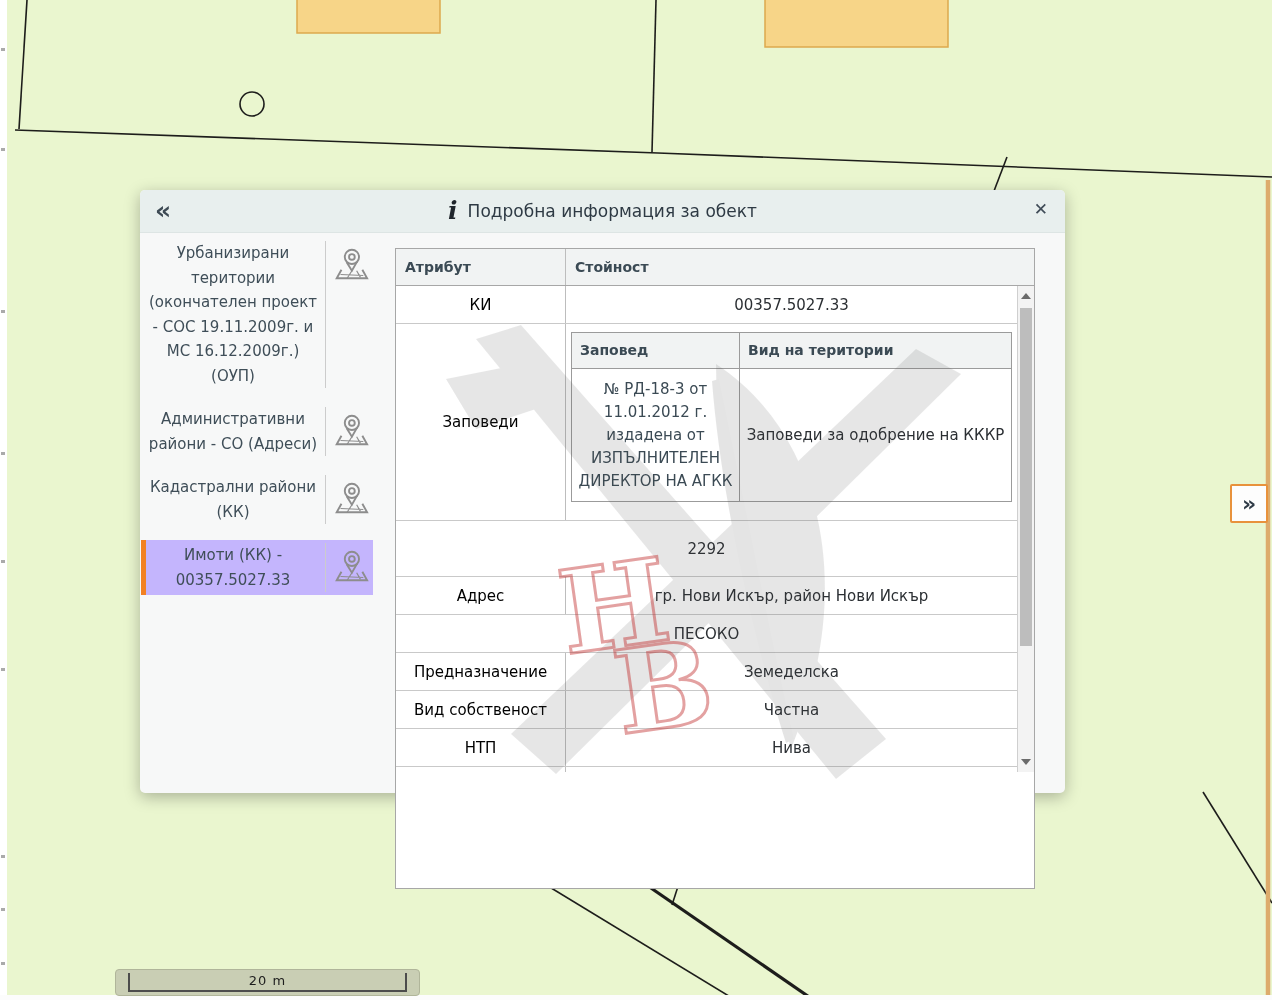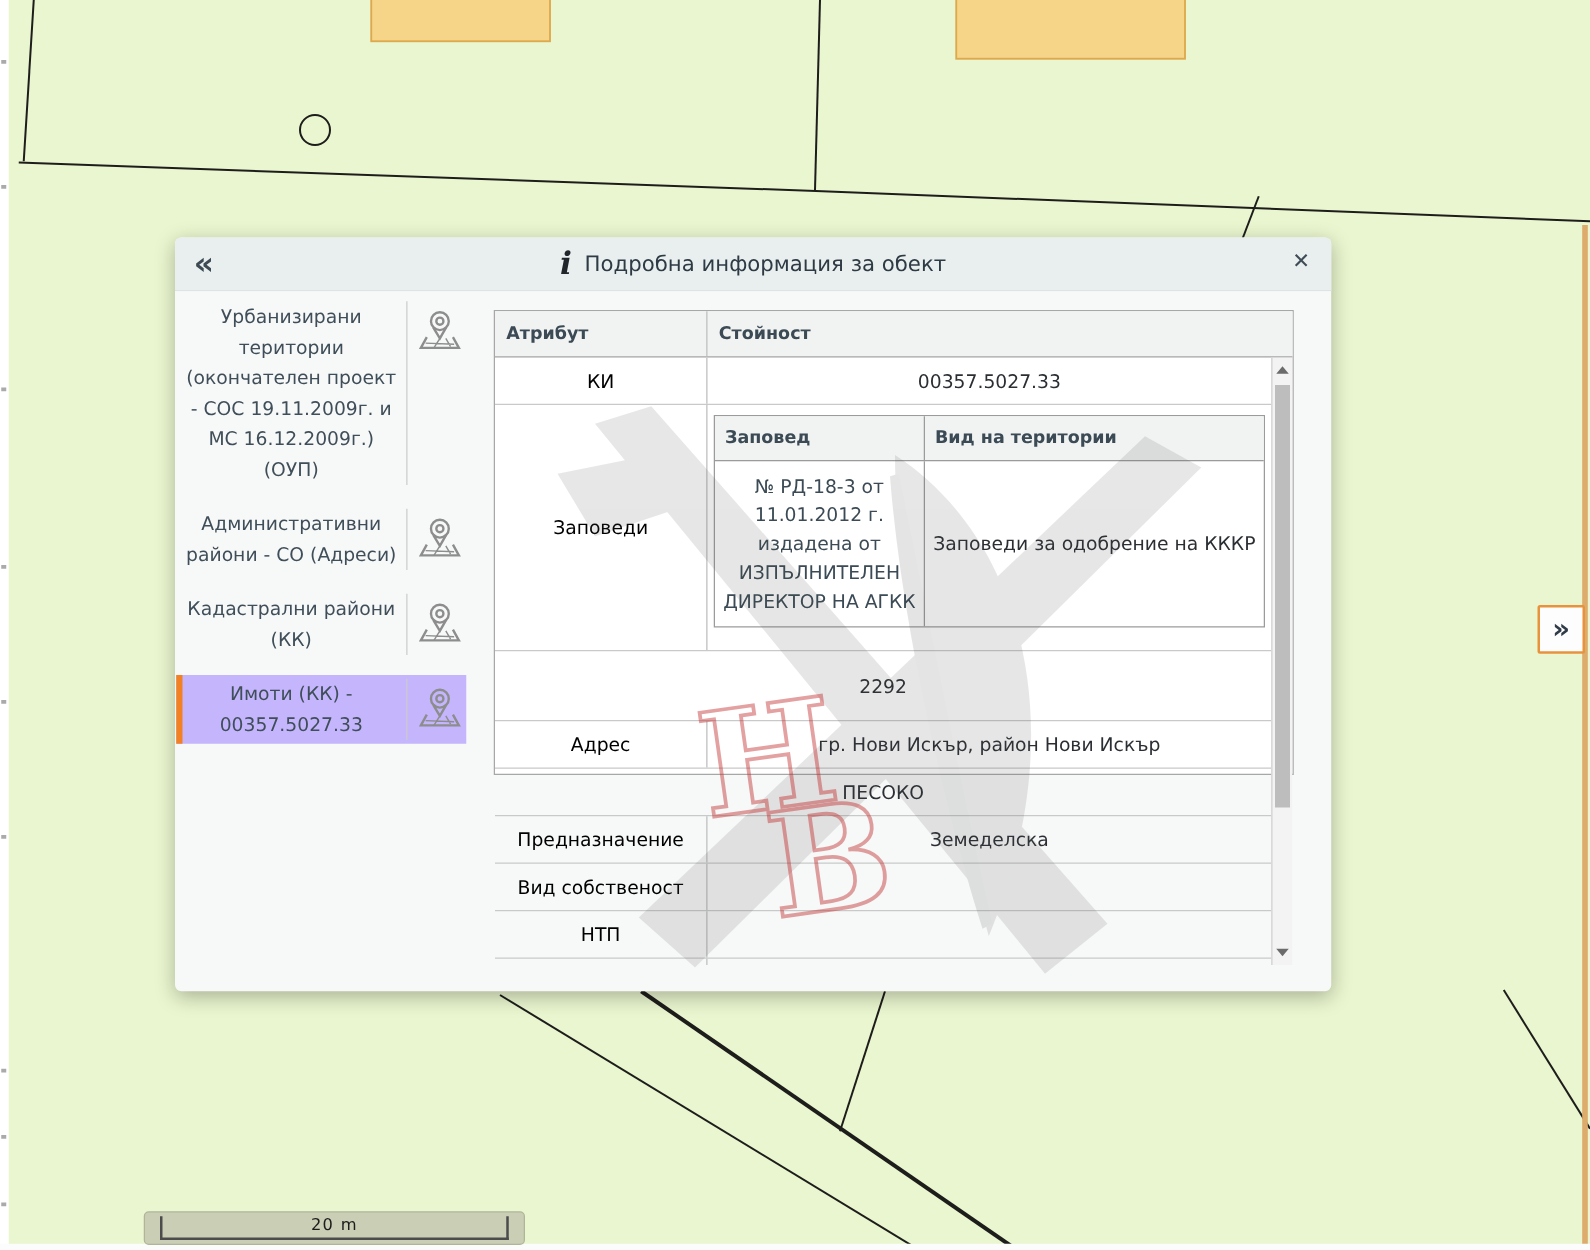--- a/index.html
+++ b/index.html
@@ -44,21 +44,21 @@
   
   .sidebar{position:absolute;left:1px;top:42px;width:232px;bottom:0;padding-top:6px;}
   .sb-item{display:flex;margin-bottom:13px;padding:3px 0;cursor:pointer;}
   .sb-item.selected{background:#c4b5fd;border-left:5px solid #f28123;}
   .sb-item.selected .sb-text{padding-left:1px;}
   .sb-text{flex:1;text-align:center;font-size:15px;line-height:24.5px;color:#3f4e58;padding:0 6px;}
   .sb-iconcol{width:47px;border-left:1px solid #cccccc;display:flex;
     justify-content:center;align-items:flex-start;padding-top:5px;}
 
   
-  .attr-table{position:absolute;left:255px;top:58px;width:640px;height:372px;
+  .attr-table{position:absolute;left:255px;top:58px;width:640px;height:641px;
     background:#ffffff;border:1px solid #a7a7a7;box-sizing:border-box;}
   .at-header{display:flex;height:36px;background:#f1f3f3;border-bottom:1px solid #a7a7a7;
     font-size:14px;font-weight:bold;color:#3b4a54;}
   .at-header .c1{width:170px;border-right:1px solid #bdbdbd;line-height:36px;
     padding-left:9px;box-sizing:border-box;}
   .at-header .c2{flex:1;line-height:36px;padding-left:9px;}
   .at-viewport{position:relative;height:486px;overflow:hidden;}
   .at-rows{margin-right:17px;}
   .at-row{display:flex;border-bottom:1px solid #c9c9c9;min-height:36px;}
   .at-row .a{width:170px;border-right:1px solid #bdbdbd;box-sizing:border-box;
@@ -252,24 +252,26 @@
           <div class="v">ПЕСОКО</div>
         </div>
 
         <div class="at-row row-std">
           <div class="a">Предназначение</div>
           <div class="v">Земеделска</div>
         </div>
 
         <div class="at-row row-std">
           <div class="a">Вид собственост</div>
+          <div class="v">Частна</div>
         </div>
 
         <div class="at-row row-std">
           <div class="a">НТП</div>
+          <div class="v">Нива</div>
         </div>
 
         <div class="at-row row-partial">
           <div class="a"></div>
           <div class="v"></div>
         </div>
 
       </div>
 
       <div class="at-scrollbar">

